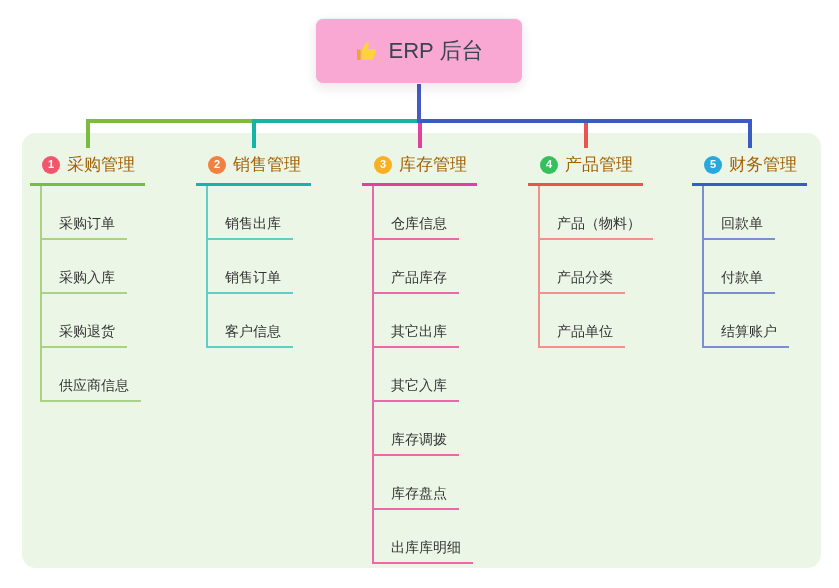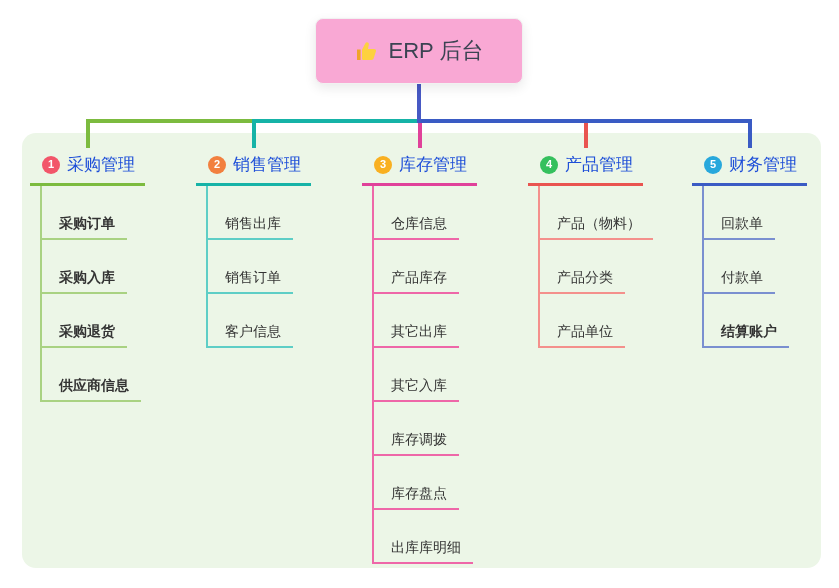--- a/index.html
+++ b/index.html
@@ -25,21 +25,21 @@
   .branch-header{
     display:flex;align-items:center;gap:7px;
     padding:4px 10px 7px 12px;width:max-content;
     border-bottom:3px solid #ccc;
   }
   .badge{
     width:18px;height:18px;border-radius:50%;flex:0 0 18px;
     display:flex;align-items:center;justify-content:center;
     color:#ffffff;font-size:11px;font-weight:bold;line-height:1;
   }
-  .branch-label{font-size:17px;font-weight:500;color:#1d4ed8;white-space:nowrap;}
+  .branch-label{font-size:17px;font-weight:500;color:#a16207;white-space:nowrap;}
   .children{margin-left:10px;border-left:2px solid #ccc;width:max-content;}
   .child{
     width:max-content;padding:28px 12px 6px 17px;
     border-bottom:2px solid #ccc;
     font-size:14px;line-height:18px;color:#333333;white-space:nowrap;
   }
 </style>
 </head>
 <body>
 
@@ -68,21 +68,21 @@
     </span>
     <span class="root-label">ERP 后台</span>
   </div>
 
   <div id="branches">
   <div class="branch" style="left: 30px;">
     <div class="branch-header" style="border-bottom-color: rgb(124, 187, 63);">
       <span class="badge" style="background: rgb(242, 86, 106);">1</span>
       <span class="branch-label">采购管理</span>
     </div>
-    <div class="children" style="border-left-color: rgb(169, 210, 130); font-weight: bold;">
+    <div class="children" style="border-left-color: rgb(169, 210, 130);">
   <div class="child" style="border-bottom-color: rgb(169, 210, 130);">采购订单</div>
 
   <div class="child" style="border-bottom-color: rgb(169, 210, 130);">采购入库</div>
 
   <div class="child" style="border-bottom-color: rgb(169, 210, 130);">采购退货</div>
 
   <div class="child" style="border-bottom-color: rgb(169, 210, 130);">供应商信息</div>
 </div>
   </div>
 
@@ -140,17 +140,17 @@
   <div class="branch" style="left: 692px;">
     <div class="branch-header" style="border-bottom-color: rgb(58, 91, 196);">
       <span class="badge" style="background: rgb(40, 168, 220);">5</span>
       <span class="branch-label">财务管理</span>
     </div>
     <div class="children" style="border-left-color: rgb(122, 143, 208);">
   <div class="child" style="border-bottom-color: rgb(122, 143, 208);">回款单</div>
 
   <div class="child" style="border-bottom-color: rgb(122, 143, 208);">付款单</div>
 
-  <div class="child" style="border-bottom-color: rgb(122, 143, 208); font-weight: bold;">结算账户</div>
+  <div class="child" style="border-bottom-color: rgb(122, 143, 208);">结算账户</div>
 </div>
   </div>
 </div>
 </div>
 
 </body></html>

